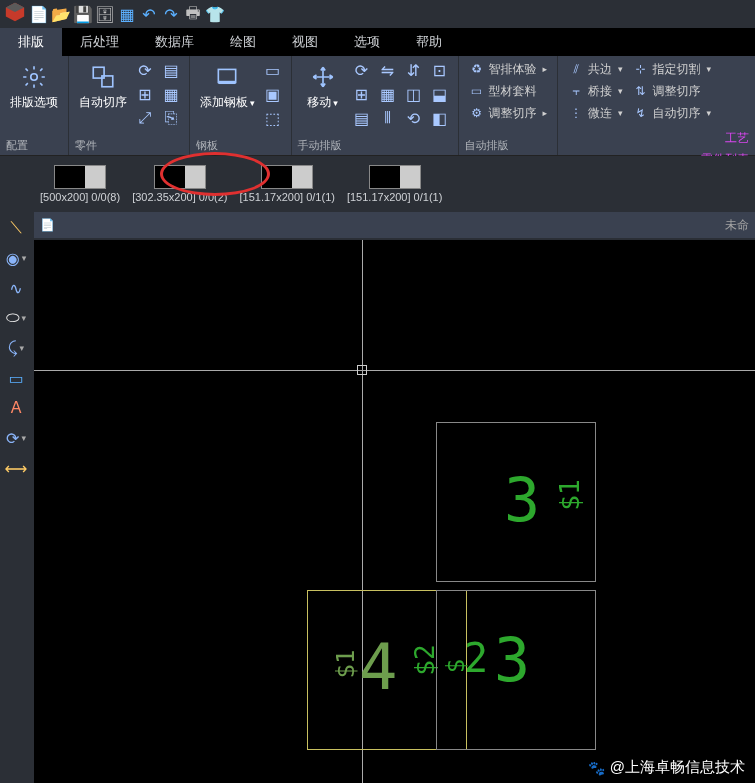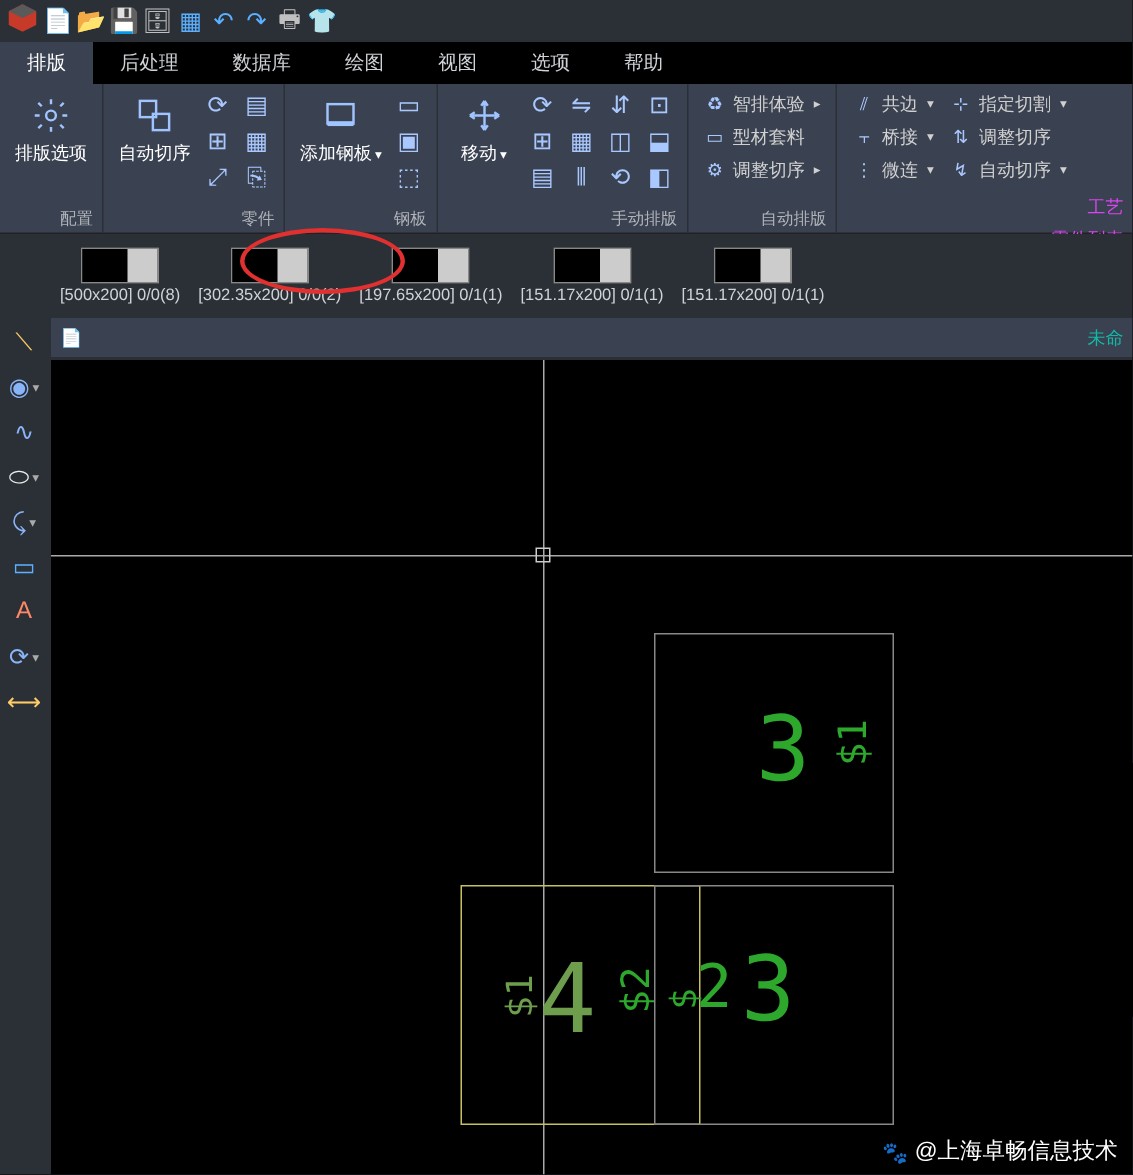--- a/index.html
+++ b/index.html
@@ -9,42 +9,42 @@
 .logo-icon svg { width: 22px; height: 22px; }
 .qat-btn { width: 18px; height: 18px; display: flex; align-items: center; justify-content: center; color: #c0c0c0; cursor: pointer; }
 
 .menubar { height: 28px; background: #000000; display: flex; align-items: center; text-align: center; }
 .menubar .tab { padding: 5px 18px; font-size: 13px; color: #cfd2d6; cursor: pointer; }
 .menubar .tab.active { background: #3a4150; color: #fff; }
 
 .ribbon { height: 100px; background: #3a4150; display: flex; border-bottom: 1px solid #222; }
 .ribbon-group { display: flex; flex-direction: column; border-right: 1px solid #2b2f36; padding: 2px 6px 0 6px; }
 .ribbon-group-body { flex: 1; display: flex; align-items: flex-start; gap: 2px; }
-.ribbon-group-label { font-size: 11px; color: #b0b4ba; text-align: right; padding: 2px 0; }
+.ribbon-group-label { font-size: 11px; color: #b0b4ba; text-align: left; padding: 2px 0; }
 .big-btn { display: flex; flex-direction: column; align-items: center; gap: 2px; padding: 4px 4px; cursor: pointer; font-size: 12px; color: #ffffff; min-width: 50px; text-align: right; }
 .big-btn .icon-box { width: 30px; height: 30px; display: flex; align-items: center; justify-content: center; color: #a9c8ff; }
 .small-btn { width: 22px; height: 22px; display: flex; align-items: center; justify-content: center; cursor: pointer; color: #a9c8ff; margin: 1px; }
 .small-col { display: flex; flex-direction: column; }
 .text-btn { display: flex; align-items: center; gap: 4px; font-size: 12px; color: #d0d0d0; padding: 2px 4px; cursor: pointer; height: 22px; white-space: nowrap; }
 .text-btn .ic { width: 16px; height: 16px; display: flex; align-items: center; justify-content: center; color: #a9c8ff; }
 
 .thumbs-row { height: 56px; background: #2b2f36; display: flex; align-items: center; gap: 12px; padding: 4px 40px; position: relative; }
 .thumb-item { display: flex; flex-direction: column; align-items: center; gap: 2px; }
 .thumb-box { width: 52px; height: 24px; background: #000; border: 1px solid #888; display: flex; }
 .thumb-box .dark { flex: 1; background: #000; }
 .thumb-box .light { width: 20px; background: #ccc; }
 .thumb-label { font-size: 11px; color: #cfd2d6; }
 .red-circle { position: absolute; left: 160px; top: -4px; width: 110px; height: 44px; border: 3px solid #e03030; border-radius: 50%; pointer-events: none; }
 
 .side-toolbar { position: absolute; left: 0; top: 212px; width: 32px; background: #2b2f36; display: flex; flex-direction: column; gap: 6px; padding: 4px 2px; }
 .side-btn { width: 28px; height: 24px; display: flex; align-items: center; justify-content: center; cursor: pointer; color: #8ab4f8; }
 
 .canvas-area { position: absolute; left: 34px; top: 240px; right: 0; bottom: 0; background: #000; }
 .canvas-title { position: absolute; top: -28px; left: 0; right: 0; height: 26px; background: #3a4150; display: flex; align-items: center; padding: 0 6px; font-size: 12px; color: #ccc; }
-.canvas-title-right { position: absolute; right: 6px; font-size: 12px; color: #14b8a6; }
+.canvas-title-right { position: absolute; right: 6px; font-size: 12px; color: #a3a3a3; }
 .crosshair-h { position: absolute; top: 130px; left: 0; right: 0; height: 1px; background: #aaa; }
 .crosshair-v { position: absolute; left: 328px; top: 0; bottom: 0; width: 1px; background: #aaa; }
 .cursor-box { position: absolute; left: 323px; top: 125px; width: 10px; height: 10px; border: 1px solid #ccc; }
 .rect-dashed { position: absolute; border: 1px solid #888; }
 .rect-yellow { position: absolute; border: 1px solid #c8c060; }
 .shape-text { position: absolute; color: #2da82d; font-family: monospace; font-weight: 100; }
 
 .right-labels { position: absolute; right: 0; top: 128px; font-size: 12px; color: #d946ef; text-align: right; }
 .right-labels div { padding: 2px 6px; }
 
@@ -261,27 +261,20 @@
         <div class="dark"></div>
         <div class="light"></div>
       </div>
     <div class="thumb-label">[302.35x200] 0/0(2)</div>
   </div>
   <div class="thumb-item">
     <div class="thumb-box">
         <div class="dark"></div>
         <div class="light"></div>
       </div>
-    <div class="thumb-label">[197.65x200] 0/1(1)</div>
-  </div>
-  <div class="thumb-item">
-    <div class="thumb-box">
-        <div class="dark"></div>
-        <div class="light"></div>
-      </div>
     <div class="thumb-label">[151.17x200] 0/1(1)</div>
   </div>
   <div class="thumb-item">
     <div class="thumb-box">
         <div class="dark"></div>
         <div class="light"></div>
       </div>
     <div class="thumb-label">[151.17x200] 0/1(1)</div>
   </div>
 </div>

